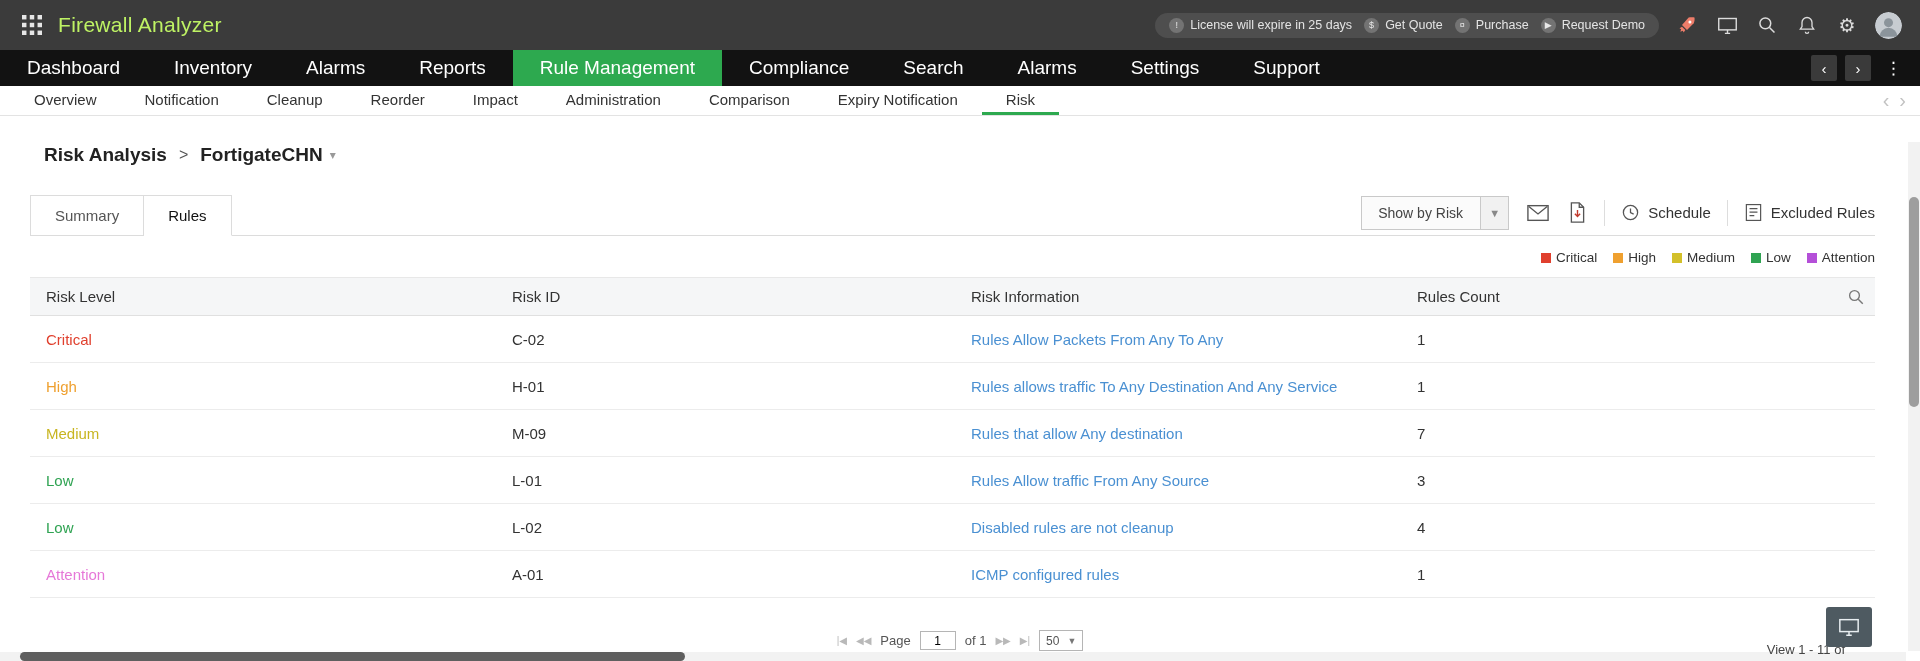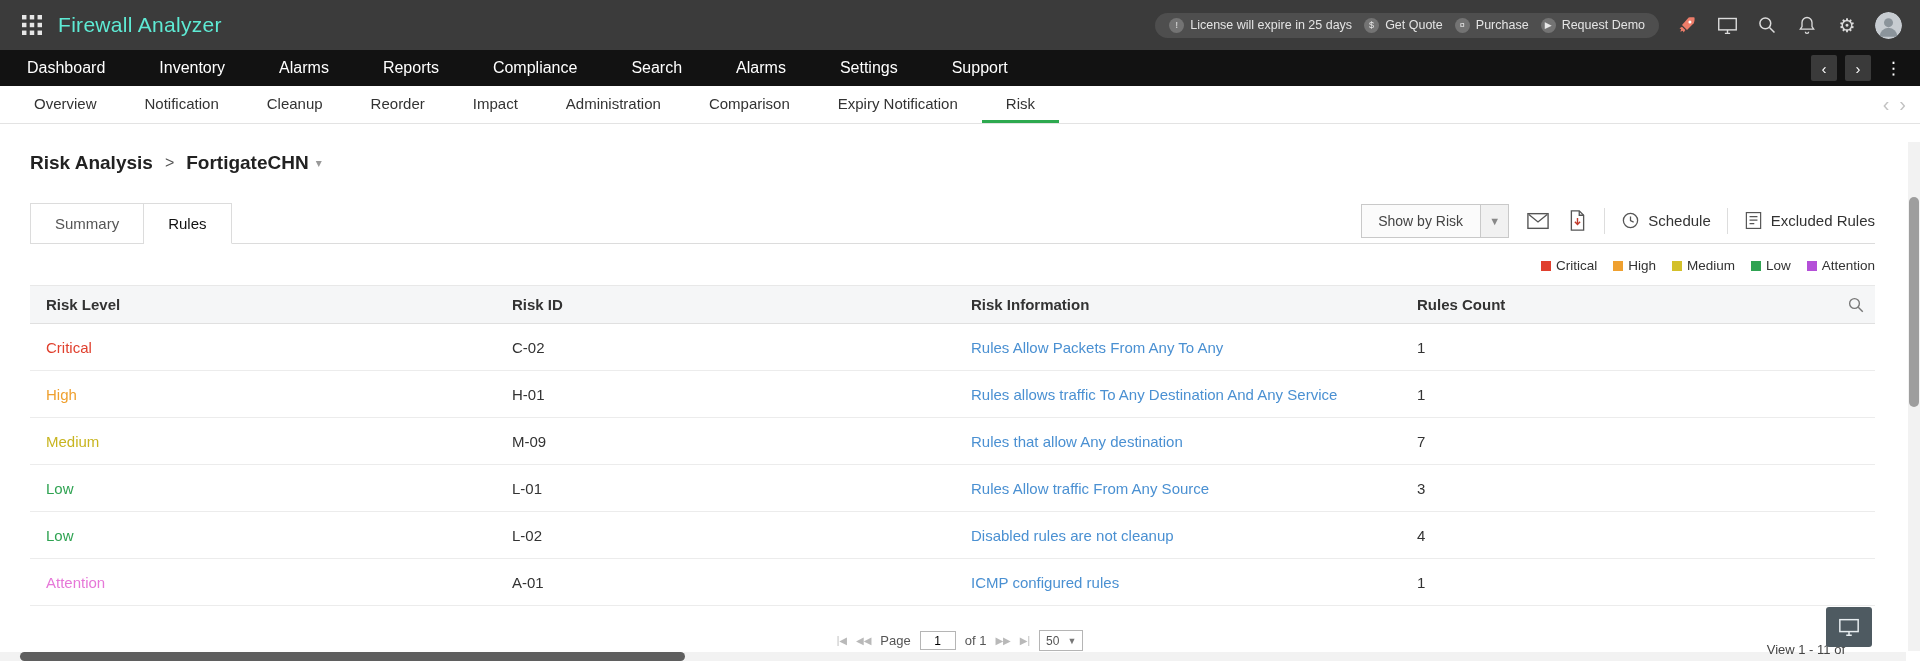--- a/index.html
+++ b/index.html
@@ -3,52 +3,52 @@
 <meta charset="utf-8">
 <style>
   * { margin:0; padding:0; box-sizing:border-box; }
   html,body { width:1920px; height:661px; overflow:hidden; background:#fff;
               font-family:"Liberation Sans", sans-serif; }
 
   
   .topbar { height:50px; background:#3b3b3b; display:flex; align-items:center;
             padding:0 18px; color:#eee; }
   .grid-icon { width:20px; height:20px; margin:0 16px 0 4px; cursor:pointer; }
-  .app-title { font-size:21px; color:#5eead4; font-weight:400; letter-spacing:.3px; }
+  .app-title { font-size:21px; color:#bef264; font-weight:400; letter-spacing:.3px; }
   .topbar-right { margin-left:auto; display:flex; align-items:center; gap:16px; }
   .badge-pill { background:#4e4e4e; border-radius:15px; display:flex; align-items:center;
                 padding:5px 14px; gap:12px; font-size:12.5px; color:#e4e4e4; }
   .badge { display:flex; align-items:center; gap:6px; cursor:pointer; white-space:nowrap; }
   .bicon { width:15px; height:15px; border-radius:50%; background:#737373; color:#e8e8e8;
            font-size:9px; display:flex; align-items:center; justify-content:center; flex:0 0 15px; }
   .top-icon { width:24px; height:24px; display:flex; align-items:center; justify-content:center;
               color:#dcdcdc; cursor:pointer; font-size:19px; }
   .avatar { width:27px; height:27px; border-radius:50%; overflow:hidden; cursor:pointer; }
 
   
   .mainnav { height:36px; background:#121212; display:flex; align-items:stretch; color:#fff; }
-  .nav-item { display:flex; align-items:center; padding:0 27px; font-size:16px; cursor:pointer; }
+  .nav-item { display:flex; align-items:center; padding:0 27px; font-size:19px; cursor:pointer; }
   .nav-item.active { background:#2da94f; }
   .mainnav-right { margin-left:auto; display:flex; align-items:center; gap:8px; padding-right:12px; }
   .nav-sq { width:26px; height:26px; background:#3a3a3a; color:#fff; display:flex; border-radius:2px;
             align-items:center; justify-content:center; font-size:15px; cursor:pointer; }
   .nav-dots { color:#fff; font-size:17px; cursor:pointer; padding:0 6px; }
 
   
-  .subnav { height:38px; background:#fff; border-bottom:1px solid #e3e3e3; display:flex;
+  .subnav { height:30px; background:#fff; border-bottom:1px solid #e3e3e3; display:flex;
             align-items:stretch; padding-left:10px; }
   .subnav-item { display:flex; align-items:center; padding:0 24px; font-size:15px; color:#333;
                  cursor:pointer; border-bottom:3px solid transparent; }
   .subnav-item.active { border-bottom-color:#2da94f; }
   .subnav-right { margin-left:auto; display:flex; align-items:center; gap:10px; padding-right:14px;
                   color:#c2c2c2; font-size:20px; }
   .subnav-right span { cursor:pointer; }
 
   
-  .breadcrumb { display:flex; align-items:center; gap:12px; padding:28px 0 24px 30px;
+  .breadcrumb { display:flex; align-items:center; gap:12px; padding:28px 0 24px 44px;
                 font-size:19px; font-weight:bold; color:#222; }
   .breadcrumb .sep { color:#555; font-weight:normal; font-size:16px; }
   .device-crumb { display:flex; align-items:center; gap:7px; cursor:pointer; }
   .caret { color:#999; font-size:12px; font-weight:normal; }
 
   
   .strip { margin:0 45px 0 30px; display:flex; align-items:center; border-bottom:1px solid #dcdcdc;
            height:46px; }
   .tabs { display:flex; align-self:flex-end; height:40px; border-left:1px solid #dcdcdc;margin-top:7px; }
   .tab { display:flex; align-items:center; padding:0 24px; font-size:15px; color:#555;
@@ -68,21 +68,21 @@
   
   .legend { display:flex; justify-content:flex-end; gap:16px; margin:14px 45px 12px 0;
             font-size:13.5px; color:#333; align-items:center; }
   .lg { display:flex; align-items:center; gap:5px; }
   .sw { width:10px; height:10px; display:inline-block; }
 
   
   .tablewrap { margin:0 45px 0 30px; }
   table { width:100%; border-collapse:collapse; table-layout:fixed; }
   col.c1{width:466px;} col.c2{width:459px;} col.c3{width:446px;} col.c4{width:474px;}
-  thead th { background:#f5f6f7; text-align:left; font-size:15px; color:#333; font-weight:bold;
+  thead th { background:#f5f6f7; text-align:left; font-size:15px; color:#333; font-weight:normal;
              padding:0 16px; height:38px; border-bottom:1px solid #e0e0e0; border-top:1px solid #e8e8e8; }
   thead th.last { position:relative; }
   .th-search { position:absolute; right:10px; top:10px; cursor:pointer; }
   tbody td { font-size:15px; color:#333; padding:0 16px; height:47px;
              border-bottom:1px solid #ececec; white-space:nowrap; overflow:hidden; }
   .risk-link { color:#4a90d2; text-decoration:none; cursor:pointer; }
 
   
   .pager { position:absolute; left:0; right:0; bottom:10px; display:flex; align-items:center;
            justify-content:center; gap:9px; font-size:13px; color:#555; }
@@ -177,20 +177,21 @@
       </svg>
     </span>
   </div>
 </header>
 
 <nav class="mainnav">
   <span class="nav-item">Dashboard</span>
   <span class="nav-item">Inventory</span>
   <span class="nav-item">Alarms</span>
   <span class="nav-item">Reports</span>
+  <span class="nav-item active">Rule Management</span>
   <span class="nav-item">Compliance</span>
   <span class="nav-item">Search</span>
   <span class="nav-item">Alarms</span>
   <span class="nav-item">Settings</span>
   <span class="nav-item">Support</span>
   <span class="mainnav-right">
     <span class="nav-sq">‹</span>
     <span class="nav-sq">›</span>
     <span class="nav-dots">⋮</span>
   </span>

